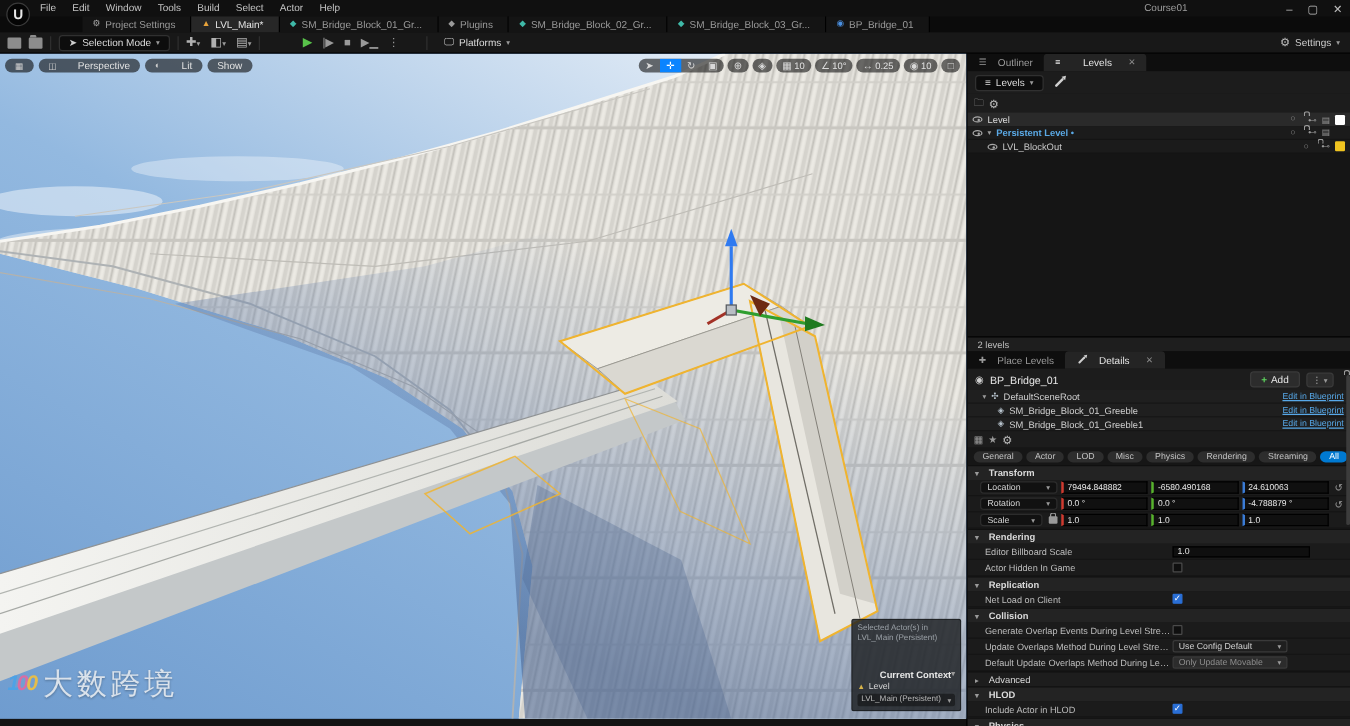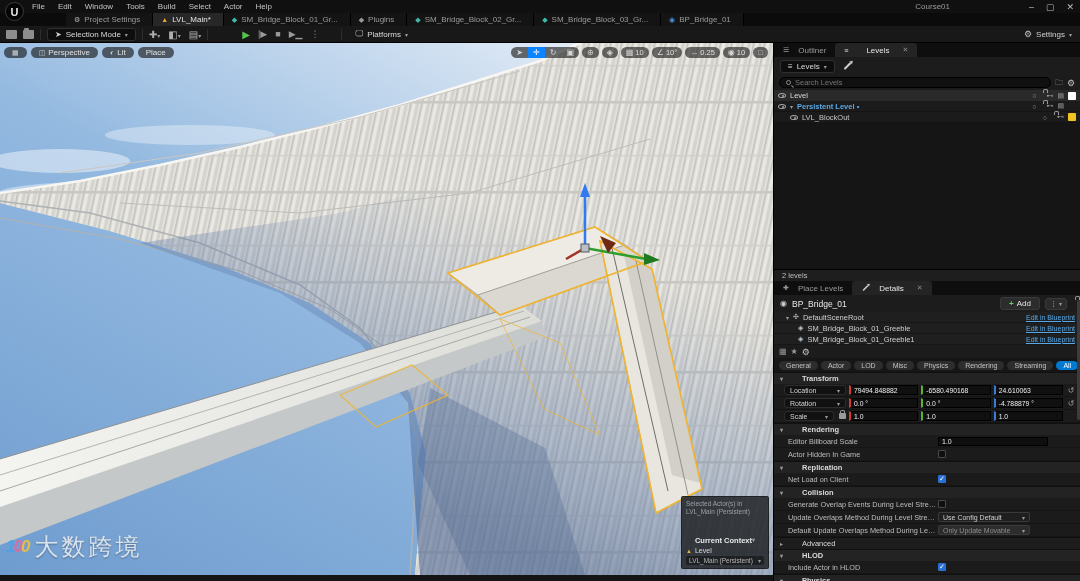--- a/index.html
+++ b/index.html
@@ -27,30 +27,30 @@
   .modeicon{color:#cfcfcf;font-size:8px}
   .tbg{display:flex;align-items:center;gap:8px;color:#b0b0b0;font-size:10px}
   .play{color:#58c24a;font-size:10px}
   .ctrl{color:#9a9a9a;font-size:9px}
   .settings{position:absolute;right:8px;display:flex;align-items:center;gap:4px;font-size:8px;color:#d0d0d0}
   .gear{font-size:9px;color:#c0c0c0}
   
   .main{display:flex;height:543px}
   .viewport{width:773px;height:532px;position:relative;background:#6f9ccf;overflow:hidden}
   .vp-pills{position:absolute;top:4px;left:4px;display:flex;gap:4px;z-index:4}
-  .pill{display:flex;align-items:center;gap:3px;background:rgba(18,18,18,.62);border-radius:9px;padding:1px 8px;font-size:8px;color:#e2e2e2}
+  .pill{display:flex;align-items:center;gap:17px;background:rgba(18,18,18,.62);border-radius:9px;padding:1px 8px;font-size:8px;color:#e2e2e2}
   .pill .pic{font-size:7px;color:#cfcfcf}
   .vp-tools{position:absolute;top:4px;right:5px;display:flex;gap:3px;z-index:4;align-items:center}
   .tgrp{display:flex;background:rgba(22,22,22,.62);border-radius:9px;overflow:hidden}
   .titem{padding:1px 5px;font-size:8px;color:#d8d8d8;display:flex;align-items:center;gap:2px}
   .titem.on{background:#0a84ff;color:#fff}
   .tval{font-size:7.5px;color:#e0e0e0}
   .ovl{position:absolute;right:4px;bottom:6px;width:88px;background:rgba(28,30,33,.82);border:1px solid rgba(0,0,0,.4);padding:3px 4px;z-index:4;border-radius:2px}
   .ovl .dim{font-size:6.5px;color:#9aa0a6;line-height:1.25}
-  .ovl .hd{font-size:7.5px;color:#e8e8e8;font-weight:bold;margin-top:20px;display:flex;justify-content:center}
+  .ovl .hd{font-size:7.5px;color:#e8e8e8;font-weight:bold;margin-top:20px;display:flex;justify-content:flex-end}
   .ovl .lvl{font-size:7px;color:#d8d8d8;margin-top:2px;display:flex;gap:3px;align-items:center}
   .ovl .dd{font-size:6.5px;color:#b8b8b8;margin-top:2px;background:rgba(10,10,10,.5);padding:1px 3px;border-radius:2px;display:flex;justify-content:space-between}
   .wm{position:absolute;left:6px;bottom:12px;z-index:4;display:flex;align-items:center;gap:6px;opacity:.92}
   .wmlogo{font-size:17px;font-style:italic;font-weight:bold;letter-spacing:-2px}
   .wmlogo .a{color:#4aa3e8}.wmlogo .b{color:#e06aa0}.wmlogo .c{color:#f0c040}
   .wmtext{font-size:24px;color:#e3e8ee;letter-spacing:3px;text-shadow:0 1px 2px rgba(0,0,0,.35)}
   
   .rpanel{width:307px;height:543px;background:#161616;border-left:1px solid #000;display:flex;flex-direction:column;overflow:hidden}
   .ptabs{height:14px;background:#0e0e0e;display:flex;align-items:flex-end;flex:none}
   .ptab{display:flex;align-items:center;gap:9px;padding:2px 9px;font-size:8px;color:#9a9a9a;height:14px}
@@ -77,21 +77,21 @@
   .miniblock{display:flex;align-items:center;gap:2px;background:#2c2c2c;border:1px solid #3a3a3a;border-radius:3px;padding:1px 4px;font-size:7px;color:#cfcfcf}
   .comp{height:11px;display:flex;align-items:center;gap:4px;padding:0 5px;font-size:7.5px;color:#cfcfcf;background:#1f1f1f;border-bottom:1px solid #161616;flex:none}
   .comp.sel{background:#3e5a78;color:#fff;border:1px solid #5a799a}
   .comp .ed{margin-left:auto;color:#57a8e8;text-decoration:underline;font-size:7px}
   .cicon{font-size:7px;color:#b9c5cf}
   .searchrow2{height:13px;display:flex;align-items:center;gap:4px;padding:0 5px;background:#1c1c1c;flex:none}
   .srite{display:flex;gap:4px;color:#9a9a9a;font-size:8px}
   .pillsrow{height:14px;display:flex;align-items:center;gap:3px;padding:0 5px;background:#161616;flex:none}
   .fpill{background:#2d2d2d;border-radius:7px;padding:1px 7px;font-size:7px;color:#c3c3c3}
   .fpill.on{background:#0079d1;color:#fff}
-  .sec{height:12px;background:#232323;border-top:1px solid #101010;display:flex;align-items:center;gap:19px;padding:0 6px;font-size:7.5px;color:#dadada;font-weight:bold;flex:none}
+  .sec{height:12px;background:#232323;border-top:1px solid #101010;display:flex;align-items:center;gap:8px;padding:0 6px;font-size:7.5px;color:#dadada;font-weight:bold;flex:none}
   .car{font-size:6px;color:#9a9a9a}
   .trow{height:13px;display:flex;align-items:center;gap:3px;padding:0 4px 0 10px;background:#1b1b1b;border-bottom:1px solid #141414;flex:none}
   .tlabel{display:flex;align-items:center;gap:3px;background:#111;border:1px solid #2c2c2c;border-radius:3px;padding:0 5px;font-size:7px;color:#d5d5d5;width:62px;height:10px;flex:none}
   .vx{flex:1;display:flex;align-items:center;background:#101010;border:1px solid #000;height:10px;padding:0 3px;font-size:6.8px;color:#ececec;overflow:hidden;white-space:nowrap}
   .bx{border-left:2px solid}
   .reset{width:10px;text-align:center;color:#9a9a9a;font-size:8px;flex:none}
   .lock{width:7px;height:6px;background:#9a9a9a;border-radius:1px;position:relative;flex:none;margin-left:2px}
   .lock::before{content:"";position:absolute;left:1px;top:-3px;width:3px;height:3px;border:1px solid #9a9a9a;border-bottom:none;border-radius:2px 2px 0 0}
   .prow{height:13px;display:flex;align-items:center;padding:0 6px 0 14px;background:#1b1b1b;border-bottom:1px solid #151515;flex:none}
   .plabel{flex:0 0 150px;font-size:7.3px;color:#bdbdbd;overflow:hidden;white-space:nowrap;text-overflow:ellipsis}
@@ -277,21 +277,21 @@
         </div>
       <div class="pill">
           <span class="pic">◫</span>
           <span>Perspective</span>
         </div>
       <div class="pill">
           <span class="pic">◐</span>
           <span>Lit</span>
         </div>
       <div class="pill">
-          <span>Place</span>
+          <span>Show</span>
         </div>
     </div>
     <div class="vp-tools">
       <div class="tgrp">
         <div class="titem">➤</div>
         <div class="titem on">✛</div>
         <div class="titem">↻</div>
         <div class="titem">▣</div>
       </div>
       <div class="tgrp">
@@ -356,24 +356,20 @@
     </div>
     <div class="lvlbar">
       <div class="dropbtn" style="height:13px">
           <span style="font-size:8px">≡</span>
           <span>Levels</span>
           <span class="ddcar">▾</span>
         </div>
       <div class="pencil"></div>
     </div>
     <div class="searchrow">
-      <div class="sbox">
-        <span class="mag"></span>
-        <input placeholder="Search Levels" style="">
-      </div>
       <span style="color:#9a9a9a;font-size:8px">🗀</span>
       <span class="gear">⚙</span>
     </div>
     <div class="lvlhead">
       <span class="eye"></span>
       <span>Level</span>
       <div class="rowicons">
         <span>○</span>
         <span><span class="lock"></span></span>
         <span>⊷</span>

